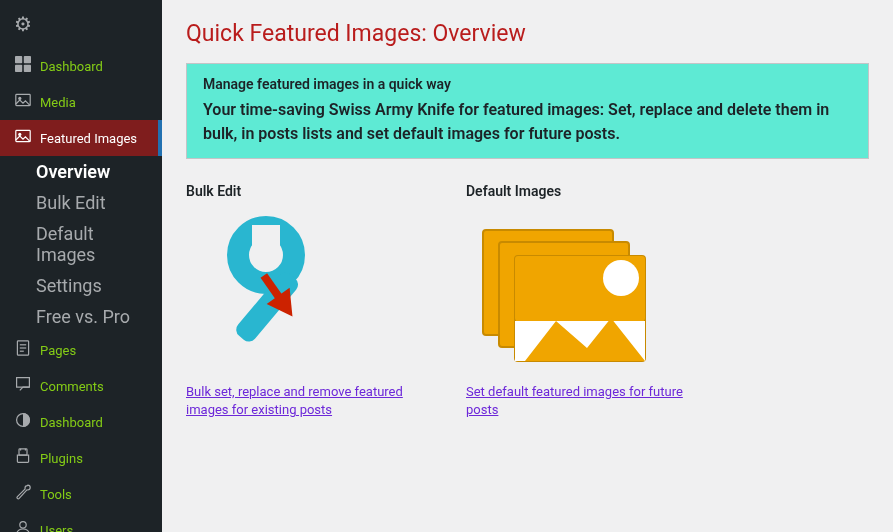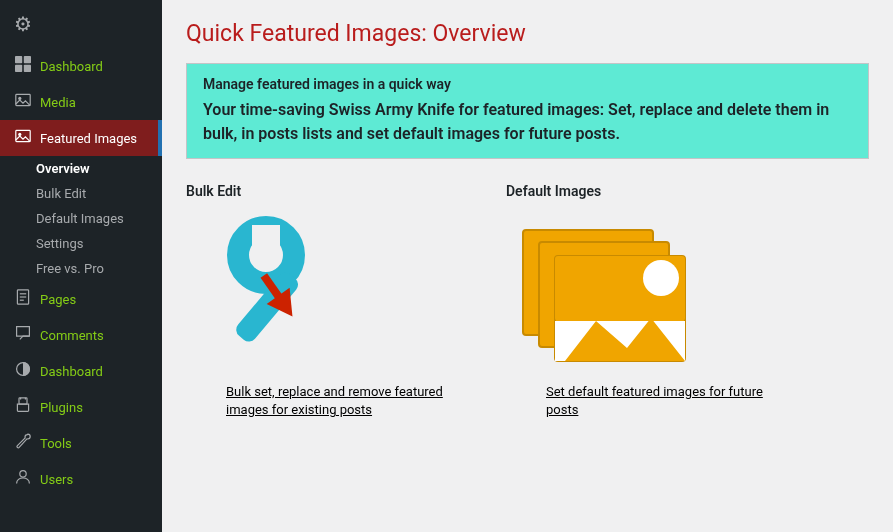--- a/index.html
+++ b/index.html
@@ -36,21 +36,21 @@
 
     .sidebar-submenu {
       background: #1d2327;
       padding-left: 0;
     }
     .sidebar-submenu-item {
       display: block;
       padding: 5px 26px 5px 36px;
       color: #a7aaad;
       cursor: pointer;
-      font-size: 13px;
+      font-size: 18px;
     }
     .sidebar-submenu-item.active { color: #fff; font-weight: 600; }
 
     
     #main {
       flex: 1;
       background: #f0f0f1;
       overflow-y: auto;
       padding: 20px 24px;
     }
@@ -105,27 +105,26 @@
       width: 200px;
       height: 160px;
       display: flex;
       align-items: center;
       justify-content: center;
       margin-bottom: 8px;
       position: relative;
     }
 
     .card-link {
-      color: #000000;
+      color: #6d28d9;
       text-decoration: underline;
       cursor: pointer;
       font-size: 13px;
       line-height: 1.4;
       max-width: 220px;
-      margin-left: 40px;
     }
 
     
   </style>
 </head>
 <body>
 
 <div id="sidebar">
 
   <div class="sidebar-logo">

